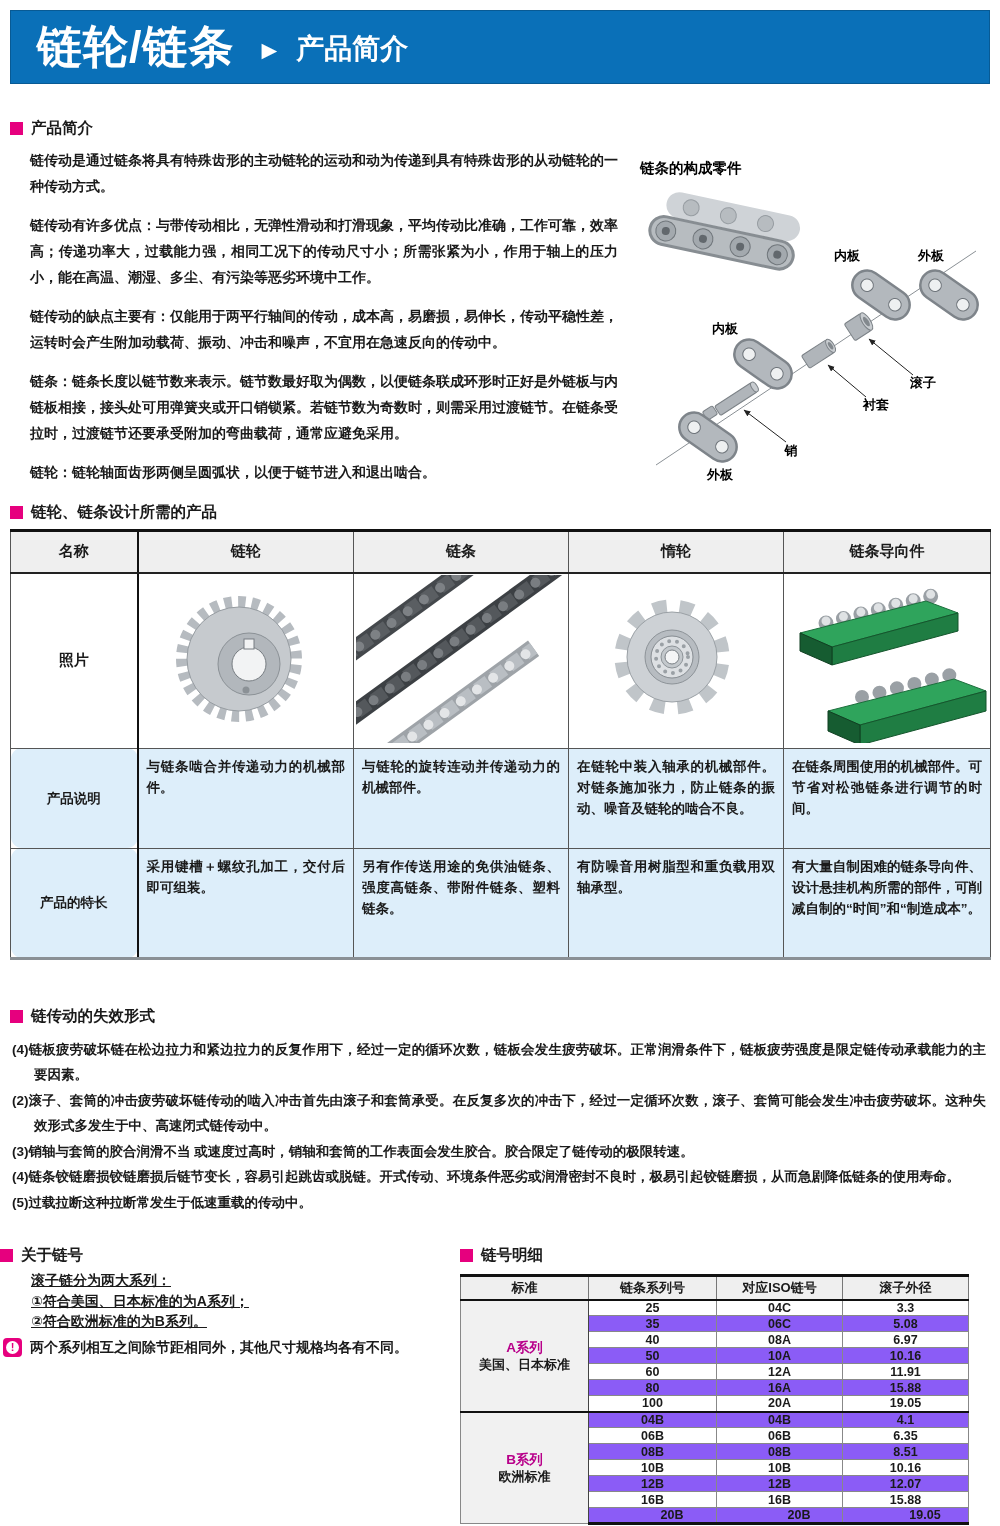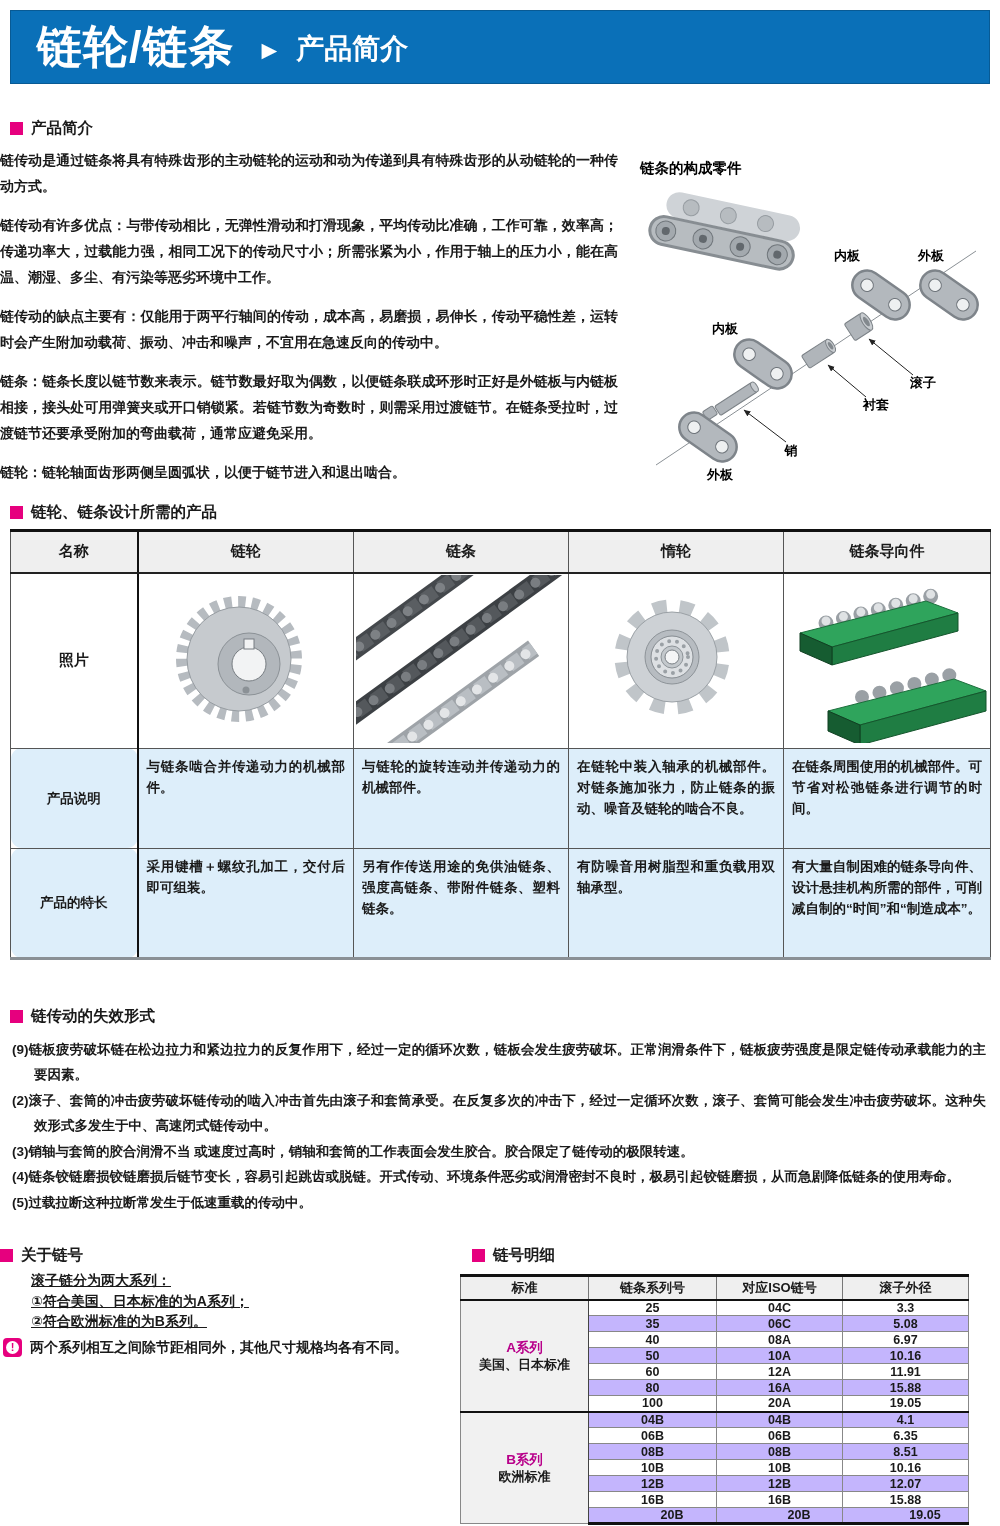--- a/index.html
+++ b/index.html
@@ -13,21 +13,21 @@
   .topbar .arrow { font-size:26px; margin:6px 14px 0 22px; }
   .topbar .t2 { font-size:28px; font-weight:bold; margin-top:4px; }
 
   
   .sec-title { display:flex; align-items:center; font-size:15.5px; font-weight:bold; margin-left:10px; }
   .bullet { width:13px; height:13px; background:#e6007e; margin-right:8px; flex:0 0 auto; }
 
   
   .sec1 { margin-top:34px; }
   .intro-row { display:flex; margin-top:8px; }
-  .intro-text { width:628px; padding-right:10px; }
+  .intro-text { width:628px; padding-left:30px; padding-right:10px; }
   .intro-text p { font-size:14px; font-weight:bold; line-height:26px; margin-bottom:13px; text-align:justify; }
   .diagram-box { width:356px; }
 
   
   .sec2 { margin-top:4px; }
   table.prod { border-collapse:collapse; table-layout:fixed; width:980px; margin:6px 10px 0 10px; }
   table.prod td { border:1px solid #555; font-weight:bold; }
   table.prod col.c0 { width:127px; } table.prod col.c1 { width:216px; }
   table.prod col.c2 { width:215px; } table.prod col.c3 { width:215px; } table.prod col.c4 { width:207px; }
   tr.phead td { height:42px; background:#efefef; font-size:15px; text-align:center;
@@ -57,21 +57,21 @@
                     font-size:11px; font-weight:bold; line-height:13px; text-align:center; }
   .cn-note .txt { font-size:14px; font-weight:bold; line-height:21px; }
 
   .chain-tbl { width:508px; }
   table.chain { border-collapse:collapse; table-layout:fixed; width:508px; margin-top:8px; font-weight:bold; }
   table.chain col.k0 { width:128px; } table.chain col.k1 { width:128px; }
   table.chain col.k2 { width:126px; } table.chain col.k3 { width:126px; }
   table.chain th { background:#efefef; font-size:13px; height:24px; border:1px solid #777;
                    border-top:3px solid #111; border-bottom:2px solid #111; }
   table.chain td { height:16px; font-size:12.5px; text-align:center; border:1px solid #888; padding:0; }
-  table.chain tr.alt td { background:#c4b5fd; }
+  table.chain tr.alt td { background:#8b5cf6; }
   table.chain td.stdcell { background:#f1f1f1 !important; vertical-align:middle; border-right:1px solid #444; }
   table.chain td.stdcell .series { color:#b8008a; font-size:13.5px; }
   table.chain td.stdcell div { line-height:17px; font-size:13px; }
   table.chain tr.grp td { border-top:2px solid #111; }
   table.chain tbody tr:last-child td { border-bottom:3px solid #111;padding-left:39px; }
 
   svg text { font-family:"Liberation Sans","DejaVu Sans",sans-serif; }
 </style>
 </head>
 <body>
@@ -276,21 +276,21 @@
       <td>有大量自制困难的链条导向件、设计悬挂机构所需的部件，可削减自制的“时间”和“制造成本”。</td>
     </tr>
   </tbody>
     </table>
 
   <div class="sec-title sec3">
     <span class="bullet"></span>
     <span>链传动的失效形式</span>
   </div>
   <div class="fail-list">
-    <div>(9)链板疲劳破坏链在松边拉力和紧边拉力的反复作用下，经过一定的循环次数，链板会发生疲劳破坏。正常润滑条件下，链板疲劳强度是限定链传动承载能力的主要因素。</div>
+    <div>(4)链板疲劳破坏链在松边拉力和紧边拉力的反复作用下，经过一定的循环次数，链板会发生疲劳破坏。正常润滑条件下，链板疲劳强度是限定链传动承载能力的主要因素。</div>
     <div>(2)滚子、套筒的冲击疲劳破坏链传动的啮入冲击首先由滚子和套筒承受。在反复多次的冲击下，经过一定循环次数，滚子、套筒可能会发生冲击疲劳破坏。这种失效形式多发生于中、高速闭式链传动中。</div>
     <div>(3)销轴与套筒的胶合润滑不当 或速度过高时，销轴和套筒的工作表面会发生胶合。胶合限定了链传动的极限转速。</div>
     <div>(4)链条铰链磨损铰链磨损后链节变长，容易引起跳齿或脱链。开式传动、环境条件恶劣或润滑密封不良时，极易引起铰链磨损，从而急剧降低链条的使用寿命。</div>
     <div>(5)过载拉断这种拉断常发生于低速重载的传动中。</div>
   </div>
 
   <div class="bottom-row">
     <div class="chain-no">
       <div class="sec-title" style="margin-left:0;">
         <span class="bullet"></span>
@@ -303,21 +303,21 @@
       </div>
       <div class="cn-note">
         <span class="note-icon">
             <span>!</span>
           </span>
         <span class="txt">两个系列相互之间除节距相同外，其他尺寸规格均各有不同。</span>
       </div>
     </div>
 
     <div class="chain-tbl">
-      <div class="sec-title" style="margin-left:12px;">
+      <div class="sec-title" style="margin-left:0;">
         <span class="bullet"></span>
         <span>链号明细</span>
       </div>
       <table class="chain">
         <colgroup>
             <col class="k0">
             <col class="k1">
             <col class="k2">
             <col class="k3">
           </colgroup>

